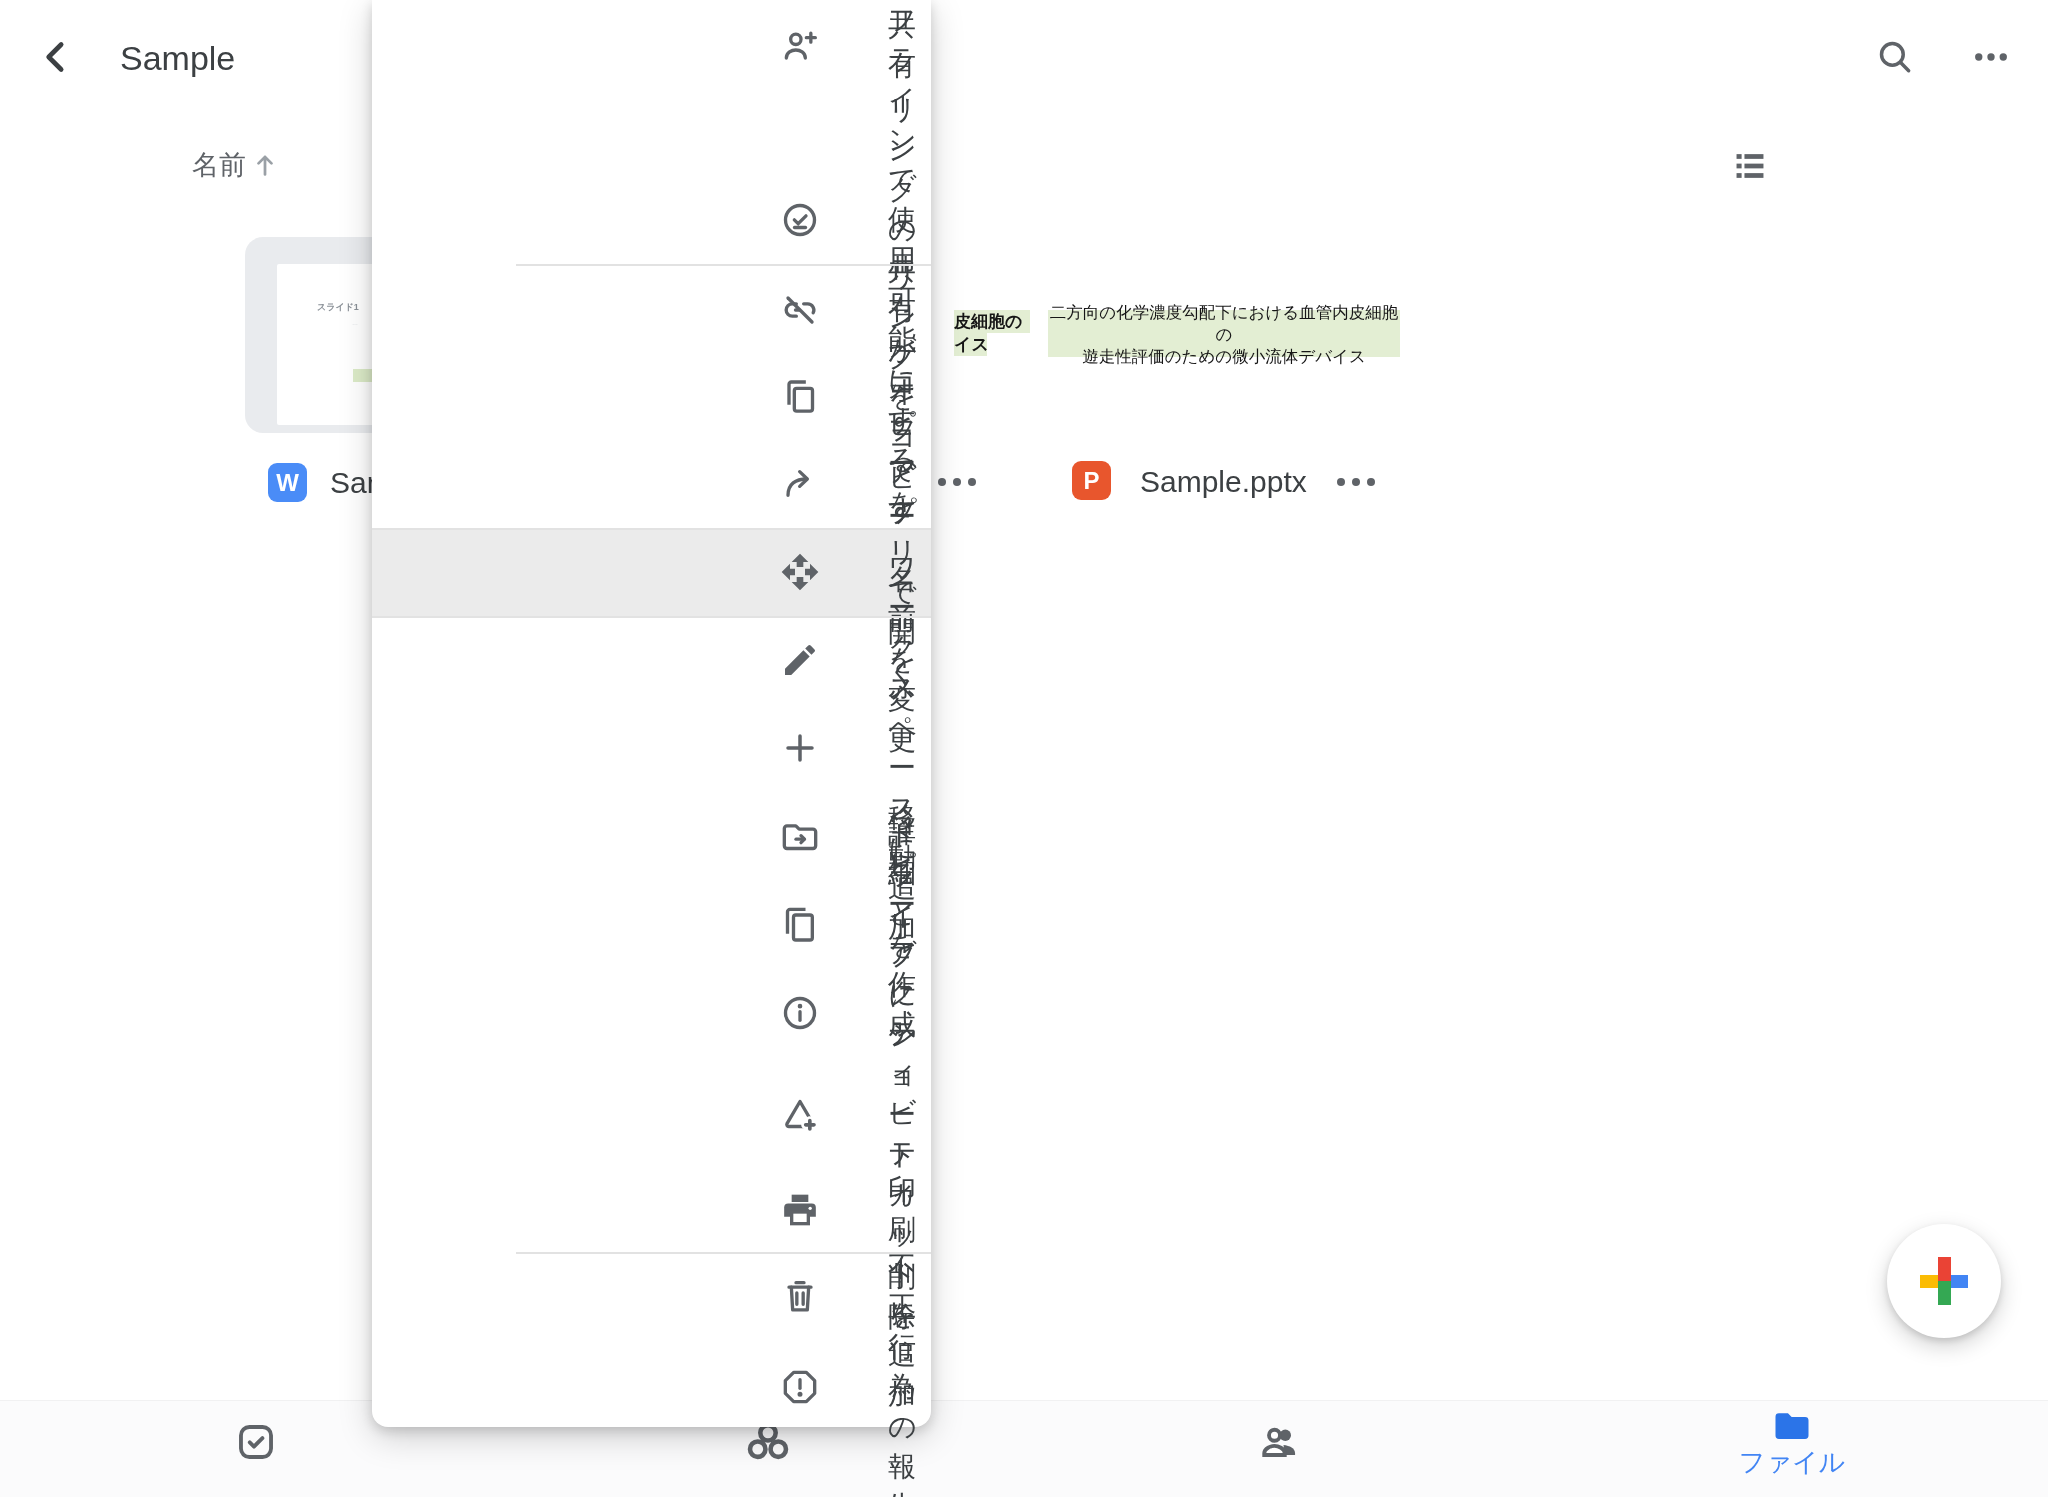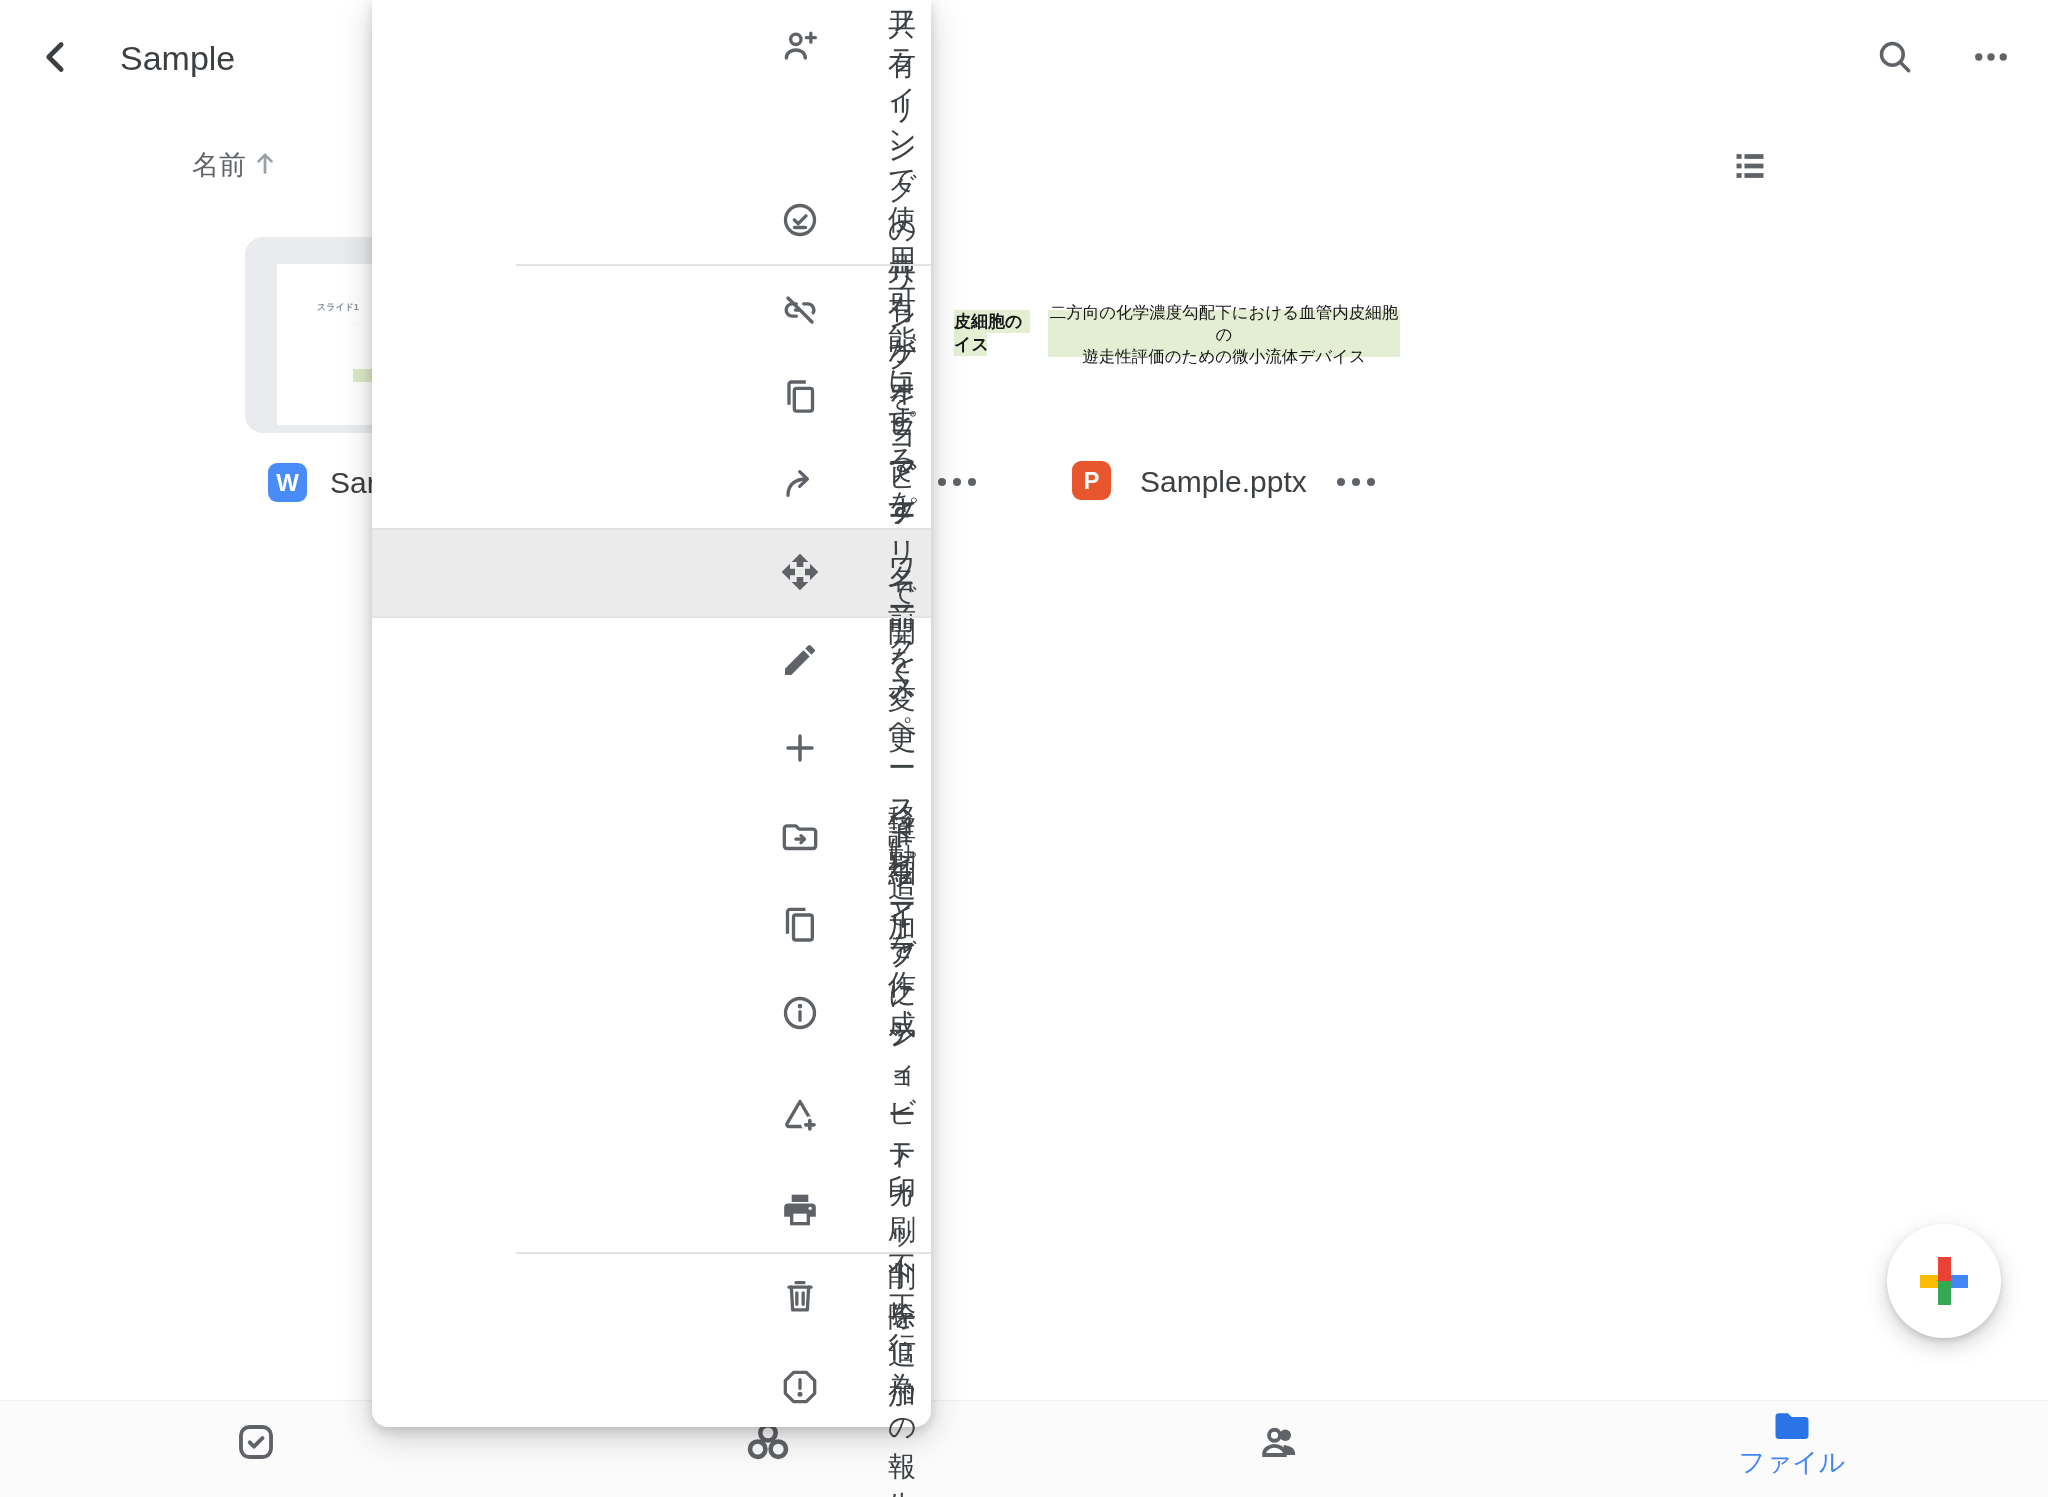--- a/index.html
+++ b/index.html
@@ -7,21 +7,21 @@
         font-family:"Liberation Sans","DejaVu Sans",sans-serif;color:#3c4043;}
   .abs{position:absolute;}
   .icon{display:inline-flex;align-items:center;justify-content:center;}
   .icon svg{width:100%;height:100%;display:block;}
 
   
   .icon-btn{width:44px;height:44px;display:flex;align-items:center;justify-content:center;cursor:pointer;}
   #page-title{left:120px;top:36px;font-size:34px;line-height:44px;color:#3c4043;}
 
   
-  #sort-row{left:192px;top:148px;display:flex;align-items:flex-start;color:#5f6368;font-size:27px;line-height:34px;}
+  #sort-row{left:192px;top:148px;display:flex;align-items:center;color:#5f6368;font-size:27px;line-height:34px;}
   #sort-arrow{width:30px;height:30px;margin-left:4px;}
   #view-toggle{left:1731px;top:147px;width:38px;height:38px;cursor:pointer;}
 
   
   #card1-frame{left:245px;top:237px;width:200px;height:196px;background:#e9ebee;border-radius:18px;}
   #card1-page{left:277px;top:264px;width:150px;height:161px;background:#ffffff;border-radius:2px;}
   #card1-slide-text{left:317px;top:301px;font-size:9px;color:#8a9097;font-weight:bold;}
   #card1-tiny-text{left:352px;top:320px;font-size:6px;color:#c3c7cc;}
   #card1-green-strip{left:353px;top:369px;width:19px;height:13px;background:#dcebc8;}
 

